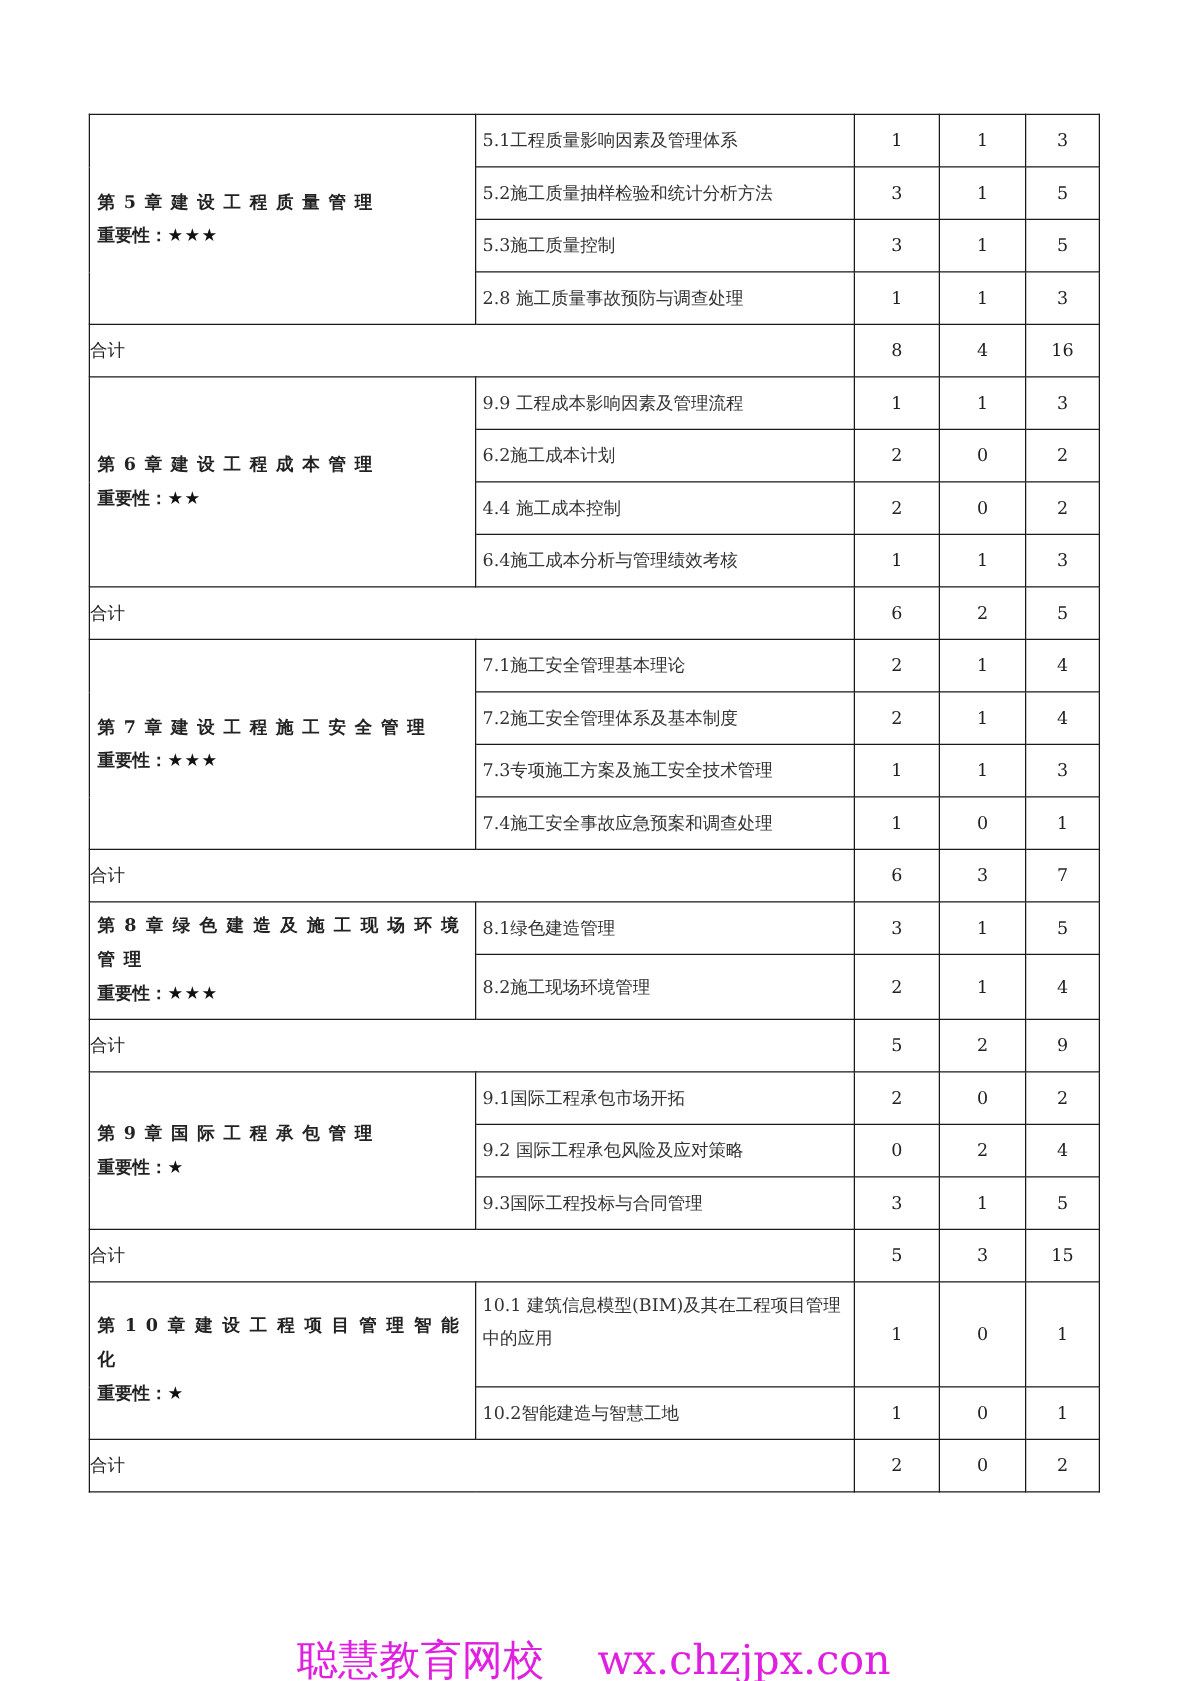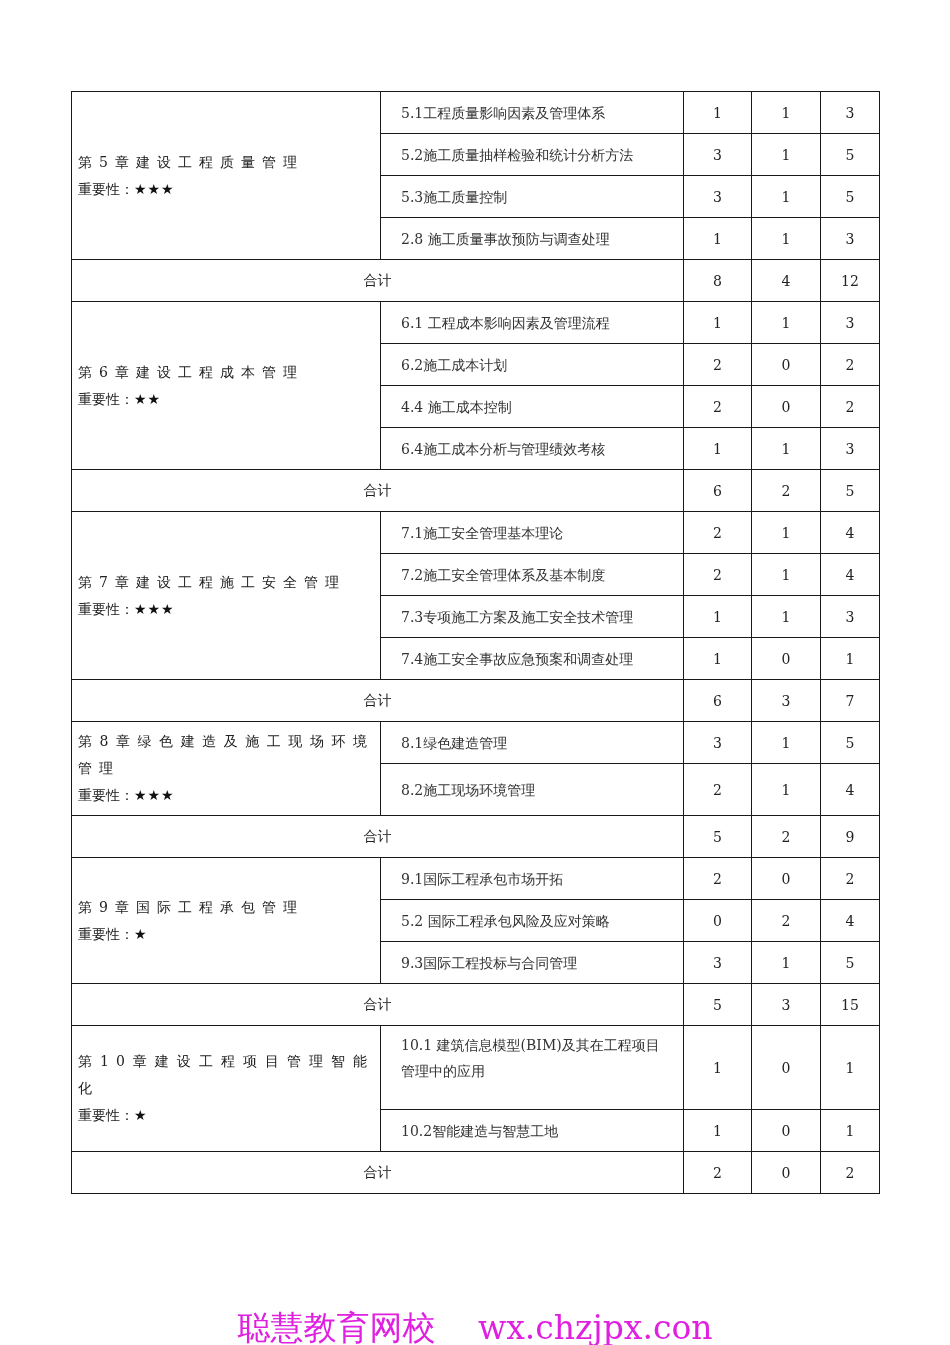--- a/index.html
+++ b/index.html
@@ -6,27 +6,27 @@
   body { width: 950px; height: 1345px; position: relative; overflow: hidden;
          font-family: "DejaVu Serif", "Liberation Serif", serif; color: #222; }
   #tbl { position: absolute; left: 71px; top: 91px; width: 808px;
          border-collapse: collapse; table-layout: fixed; font-size: 14px; }
   #tbl td { border: 1.5px solid #1a1a1a; padding: 0; vertical-align: middle; }
   #tbl col.c1 { width: 309px; }
   #tbl col.c2 { width: 303px; }
   #tbl col.c3 { width: 68px; }
   #tbl col.c4 { width: 69px; }
   #tbl col.c5 { width: 59px; }
-  .chap { padding: 4px 6px !important; line-height: 27px; text-align: justify; }
+  .chap { padding: 4px 6px !important; line-height: 27px; text-align: justify; font-weight: bold; }
   .chap-title { letter-spacing: 7px; word-break: break-all; }
   .imp { letter-spacing: 0; }
   .stars { font-family: "DejaVu Sans", sans-serif; color: #111; letter-spacing: 1px; }
-  .sec { padding: 0 20px !important; color: #333; line-height: 26px; }
+  .sec { padding: 0 5px !important; color: #333; line-height: 26px; }
   .num { text-align: center; color: #222; }
-  .total-label { text-align: center; color: #222; }
+  .total-label { text-align: left; color: #222; }
   tr.r42 { height: 42px; }
   tr.rtall { height: 84px; }
   tr.r52 { height: 52px; }
   .footer { position: absolute; left: 0; width: 950px; top: 1306px; text-align: center;
             color: #e020e0; font-size: 33px; font-family: "DejaVu Sans", sans-serif; }
   .footer span { margin: 0 16px; }
   .footer .url { font-family: "DejaVu Serif", serif; }
 </style>
 </head>
 <body>
@@ -66,29 +66,29 @@
     <tr class="r42">
       <td class="sec">2.8 施工质量事故预防与调查处理</td>
       <td class="num">1</td>
       <td class="num">1</td>
       <td class="num">3</td>
     </tr>
     <tr class="r42">
       <td colspan="2" class="total-label">合计</td>
       <td class="num">8</td>
       <td class="num">4</td>
-      <td class="num">12</td>
+      <td class="num">16</td>
     </tr>
 
     <tr class="r42">
       <td rowspan="4" class="chap">
         <div class="chap-title">第6章建设工程成本管理</div>
         <div class="imp"><span>重要性：</span><span class="stars">★★</span></div>
       </td>
-      <td class="sec">6.1 工程成本影响因素及管理流程</td>
+      <td class="sec">9.9 工程成本影响因素及管理流程</td>
       <td class="num">1</td>
       <td class="num">1</td>
       <td class="num">3</td>
     </tr>
     <tr class="r42">
       <td class="sec">6.2施工成本计划</td>
       <td class="num">2</td>
       <td class="num">0</td>
       <td class="num">2</td>
     </tr>
@@ -173,21 +173,21 @@
       <td rowspan="3" class="chap">
         <div class="chap-title">第9章国际工程承包管理</div>
         <div class="imp"><span>重要性：</span><span class="stars">★</span></div>
       </td>
       <td class="sec">9.1国际工程承包市场开拓</td>
       <td class="num">2</td>
       <td class="num">0</td>
       <td class="num">2</td>
     </tr>
     <tr class="r42">
-      <td class="sec">5.2 国际工程承包风险及应对策略</td>
+      <td class="sec">9.2 国际工程承包风险及应对策略</td>
       <td class="num">0</td>
       <td class="num">2</td>
       <td class="num">4</td>
     </tr>
     <tr class="r42">
       <td class="sec">9.3国际工程投标与合同管理</td>
       <td class="num">3</td>
       <td class="num">1</td>
       <td class="num">5</td>
     </tr>

